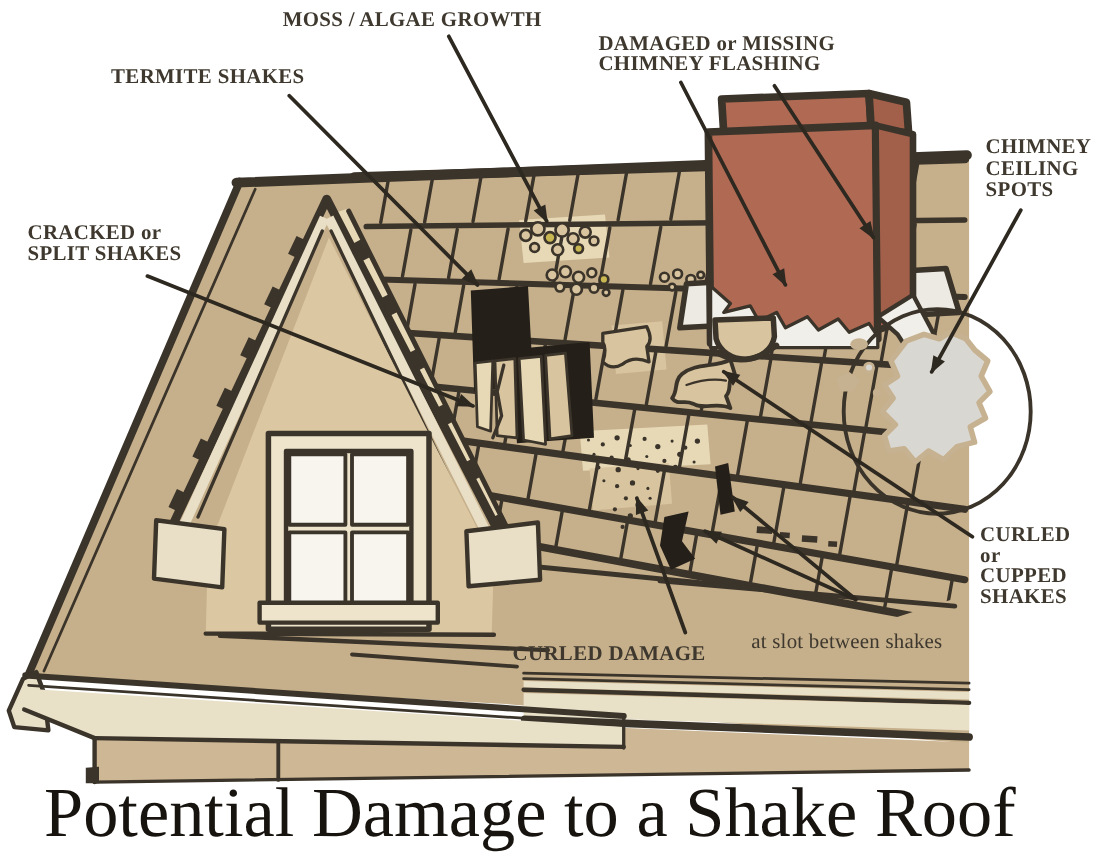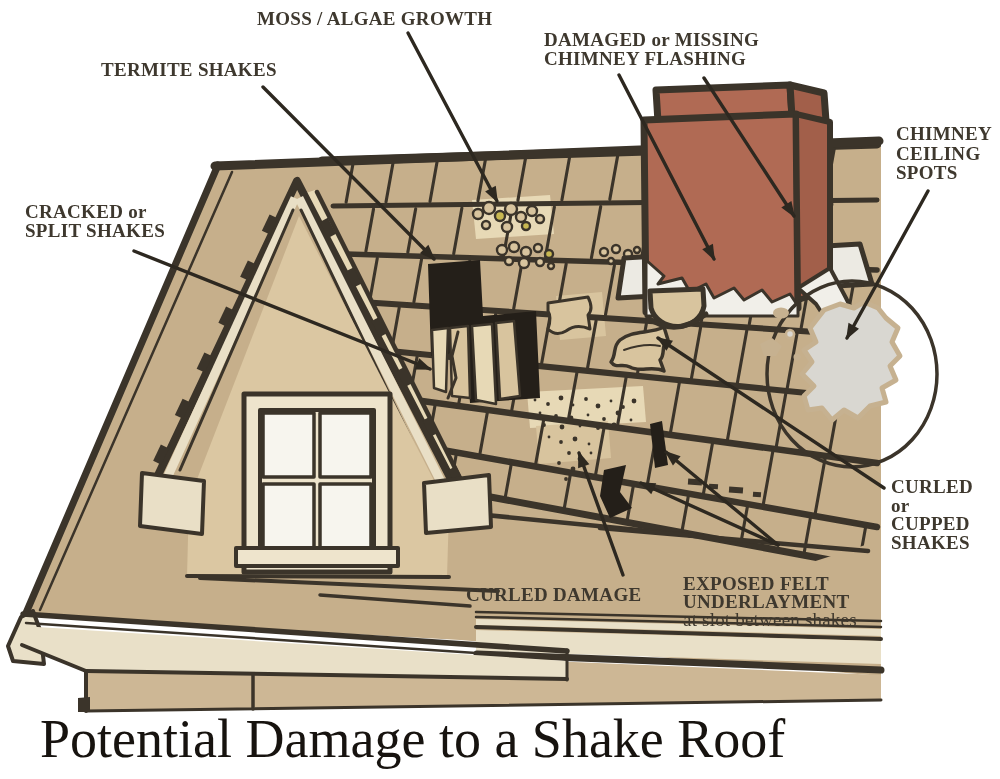--- a/index.html
+++ b/index.html
@@ -13,21 +13,21 @@
     --hole-black:#241f19;
   }
   html,body{margin:0;padding:0}
   body{width:1000px;height:779px;position:relative;background:var(--background);
        overflow:hidden;font-family:"Liberation Serif",serif}
   #art{position:absolute;left:0;top:0;z-index:1}
   .lbl{position:absolute;z-index:2;font-weight:700;font-size:19px;line-height:19px;
        color:var(--label-text);white-space:pre-line;letter-spacing:.3px;
        font-family:"Liberation Serif",serif}
   .lbl .sub{display:block;font-weight:400;font-size:19px;line-height:18px;letter-spacing:.2px}
-  #title{position:absolute;left:40px;top:708px;z-index:2;font-weight:400;font-size:54px;
+  #title{position:absolute;left:40px;top:708px;z-index:2;font-weight:400;font-size:64px;
          line-height:62px;color:var(--title-text);white-space:nowrap;
          font-family:"Liberation Serif",serif}
   
   .oS{stroke:var(--outline);fill:none;stroke-linecap:round;stroke-linejoin:round}
   .arrow{stroke:var(--arrow);stroke-width:3.4;stroke-linecap:round;fill:none}
   .fRoof{fill:var(--roof-tan)} .fLight{fill:var(--shake-light)}
   .fCreamy{fill:var(--shake-cream)} .fRake{fill:var(--rake-cream)}
   .fGable{fill:var(--gable-tan)} .fWCream{fill:var(--window-cream)}
   .fPane{fill:var(--window-pane)} .fRed{fill:var(--chimney-red)}
   .fRedD{fill:var(--chimney-red-dark)} .fFlash{fill:var(--flashing-white)}
@@ -339,17 +339,15 @@
 CEILING
 SPOTS</div>
 <div class="lbl" style="left:25px;top:202px">CRACKED or
 SPLIT SHAKES</div>
 <div class="lbl" style="left:891px;top:478px;line-height:18.5px">CURLED
 or
 CUPPED
 SHAKES</div>
 <div class="lbl" style="left:466px;top:585px">CURLED DAMAGE</div>
 <div class="lbl" style="left:683px;top:557px;line-height:18px">
-  <span>EXPOSED FELT
-UNDERLAYMENT</span>
   <span class="sub">at slot between shakes</span>
 </div>
 <div id="title">Potential Damage to a Shake Roof</div>
 
 </body></html>

